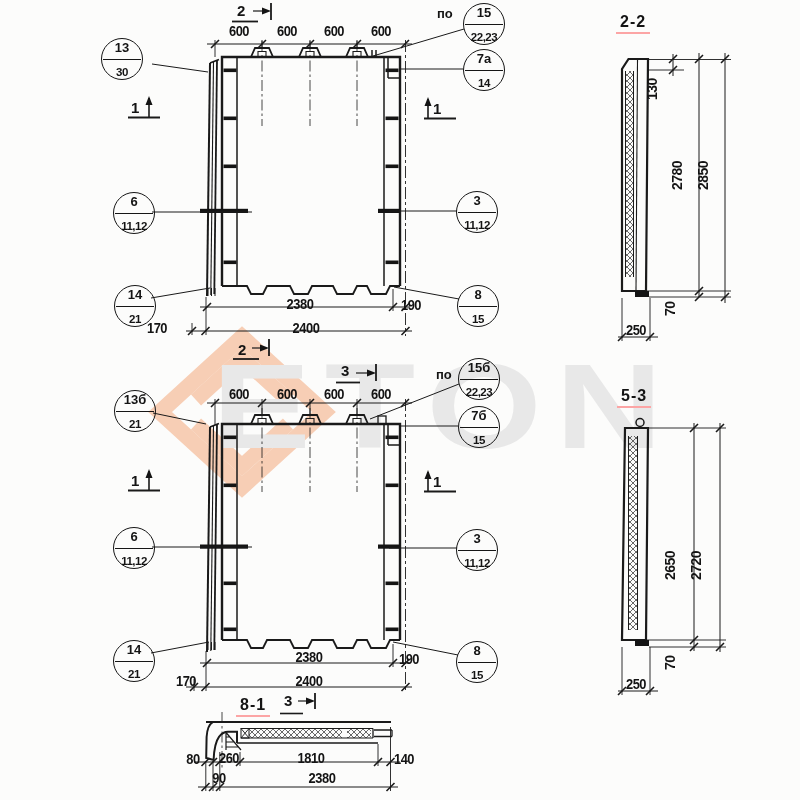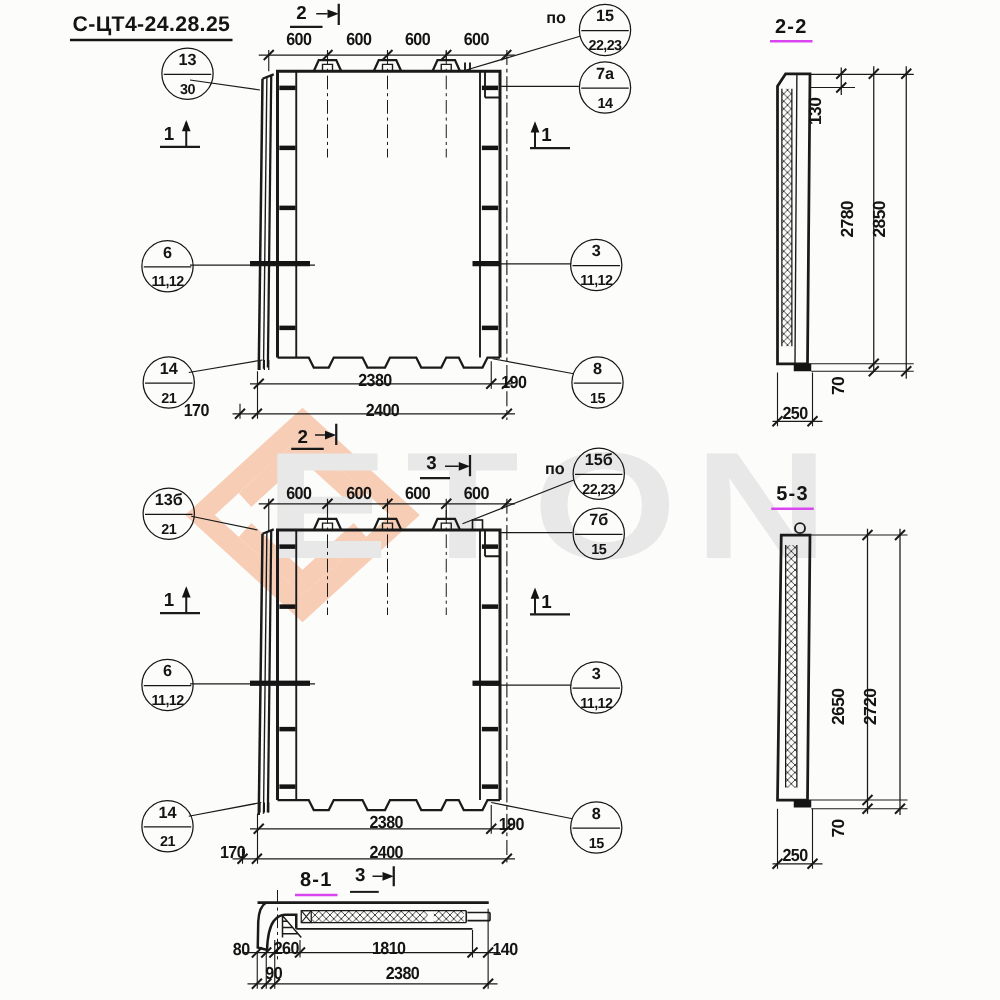--- a/index.html
+++ b/index.html
@@ -6,21 +6,21 @@
   .canvas{position:relative;width:800px;height:800px;background:#fcfcfb;overflow:hidden;
           font-family:"Liberation Sans",sans-serif;color:#141414;}
   .wm{position:absolute;left:0;top:0;width:800px;height:800px;z-index:0;border-radius:12px;}
   .wm-word{position:absolute;left:212px;top:336px;font-size:148px;font-weight:700;
            letter-spacing:14px;color:#e8e8e8;transform:scaleY(0.82);transform-origin:0 0;}
   .wm-digits{position:absolute;left:487px;top:310px;font-size:55px;font-weight:700;
              letter-spacing:26px;color:#f6b286;opacity:.8;}
   svg.ink{position:absolute;left:0;top:0;z-index:2;}
   .t{position:absolute;white-space:nowrap;z-index:3;}
   .title{font-size:17px;font-weight:700;border-bottom:2.5px solid #141414;padding:0 2px 1px 2px;letter-spacing:.3px;}
-  .stitle{font-size:16px;font-weight:700;border-bottom:2px solid #d946ef;padding:0 4px 1px 4px;letter-spacing:1px;}
+  .stitle{font-size:16px;font-weight:700;border-bottom:2px solid #fca5a5;padding:0 4px 1px 4px;letter-spacing:1px;}
   .dim{font-size:14px;font-weight:700;letter-spacing:-.5px;transform:translateX(-50%) scaleX(.92);}
   .dimv{font-size:14px;font-weight:700;letter-spacing:-.5px;line-height:16px;height:16px;
         transform-origin:0 100%;transform:rotate(-90deg);}
   .mark{font-size:15px;font-weight:700;}
   .co{position:absolute;width:40px;height:40px;border:1.7px solid #161616;border-radius:50%;z-index:3;background:transparent;}
   .co .ct{position:absolute;left:0;top:1px;width:100%;text-align:center;font-size:13px;font-weight:700;}
   .co .cb{position:absolute;left:0;bottom:1px;width:100%;text-align:center;font-size:11.5px;font-weight:700;letter-spacing:-.5px;}
   .co .cl{position:absolute;top:50%;left:1px;right:1px;border-top:1.4px solid #161616;}
 </style>
 </head>
@@ -199,36 +199,35 @@
       <path d="M201.5,791 L209.5,783 M209,791 L217,783 M216,791 L224,783 M386.5,791 L394.5,783" stroke-width="1.6"></path>
       <path d="M205.8,761 V791 M213,761 V791 M219.8,752 V791 M240,752 V766 M378,744 V766 M390.5,727 V791" stroke-width="0.9"></path>
 
       <path d="M280,713.5 H303" stroke-width="1.6"></path>
       <path d="M298,701 H306" stroke-width="1.2"></path>
       <polygon points="306,697.5 306,704.5 315,701" fill="#141414" stroke="none"></polygon>
       <path d="M315,693 V709" stroke-width="1.8"></path>
     </g>
   </svg>
 
-  <span class="t title" style="left:56px;top:10px">С-ЦТ4-24.28.25</span>
   <span class="t mark" style="left:237px;top:2px">2</span>
   <span class="t dim" style="left:239px;top:23px">600</span>
   <span class="t dim" style="left:287px;top:23px">600</span>
   <span class="t dim" style="left:334px;top:23px">600</span>
   <span class="t dim" style="left:381px;top:23px">600</span>
   <span class="t" style="left:437px;top:6px;font-size:13px;font-weight:700">по</span>
   <span class="t mark" style="left:131px;top:99px">1</span>
   <span class="t mark" style="left:433px;top:100px">1</span>
   <span class="t dim" style="left:300px;top:296px">2380</span>
   <span class="t dim" style="left:411px;top:297px">190</span>
   <span class="t dim" style="left:157px;top:320px">170</span>
   <span class="t dim" style="left:306px;top:320px">2400</span>
   <span class="t mark" style="left:238px;top:341px">2</span>
 
-  <div class="co" style="left:129px;top:38px">
+  <div class="co" style="left:101px;top:38px">
     <span class="ct">13</span>
       <span class="cl"></span>
       <span class="cb">30</span>
   </div>
   <div class="co" style="left:463px;top:3px">
     <span class="ct">15</span>
       <span class="cl"></span>
       <span class="cb">22,23</span>
   </div>
   <div class="co" style="left:463px;top:49px">

